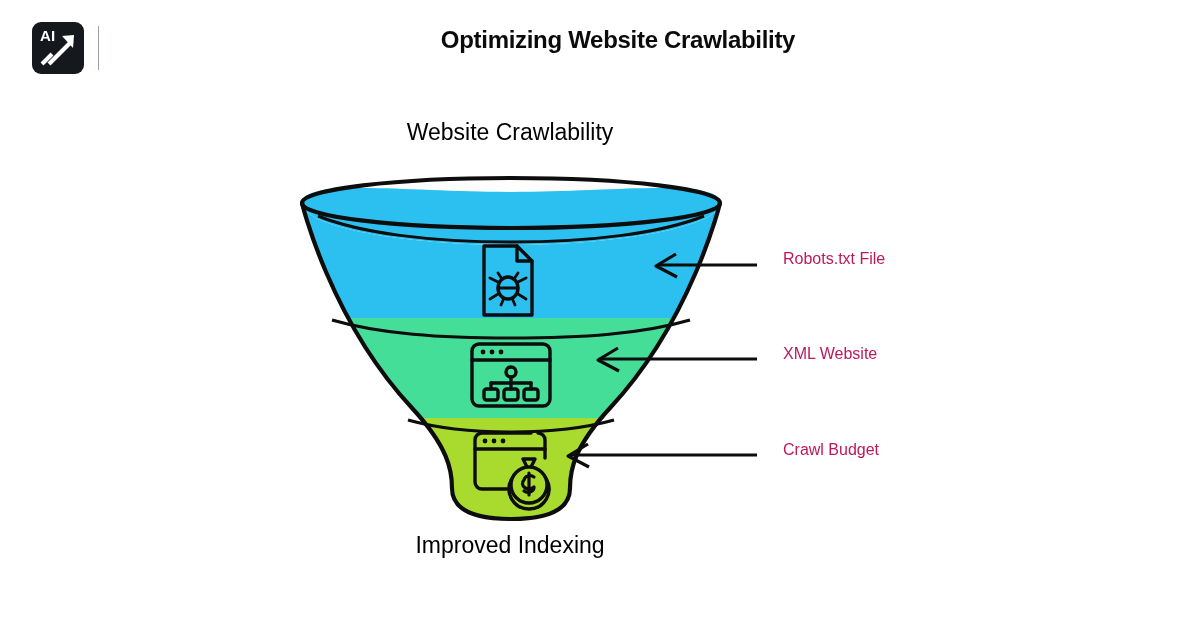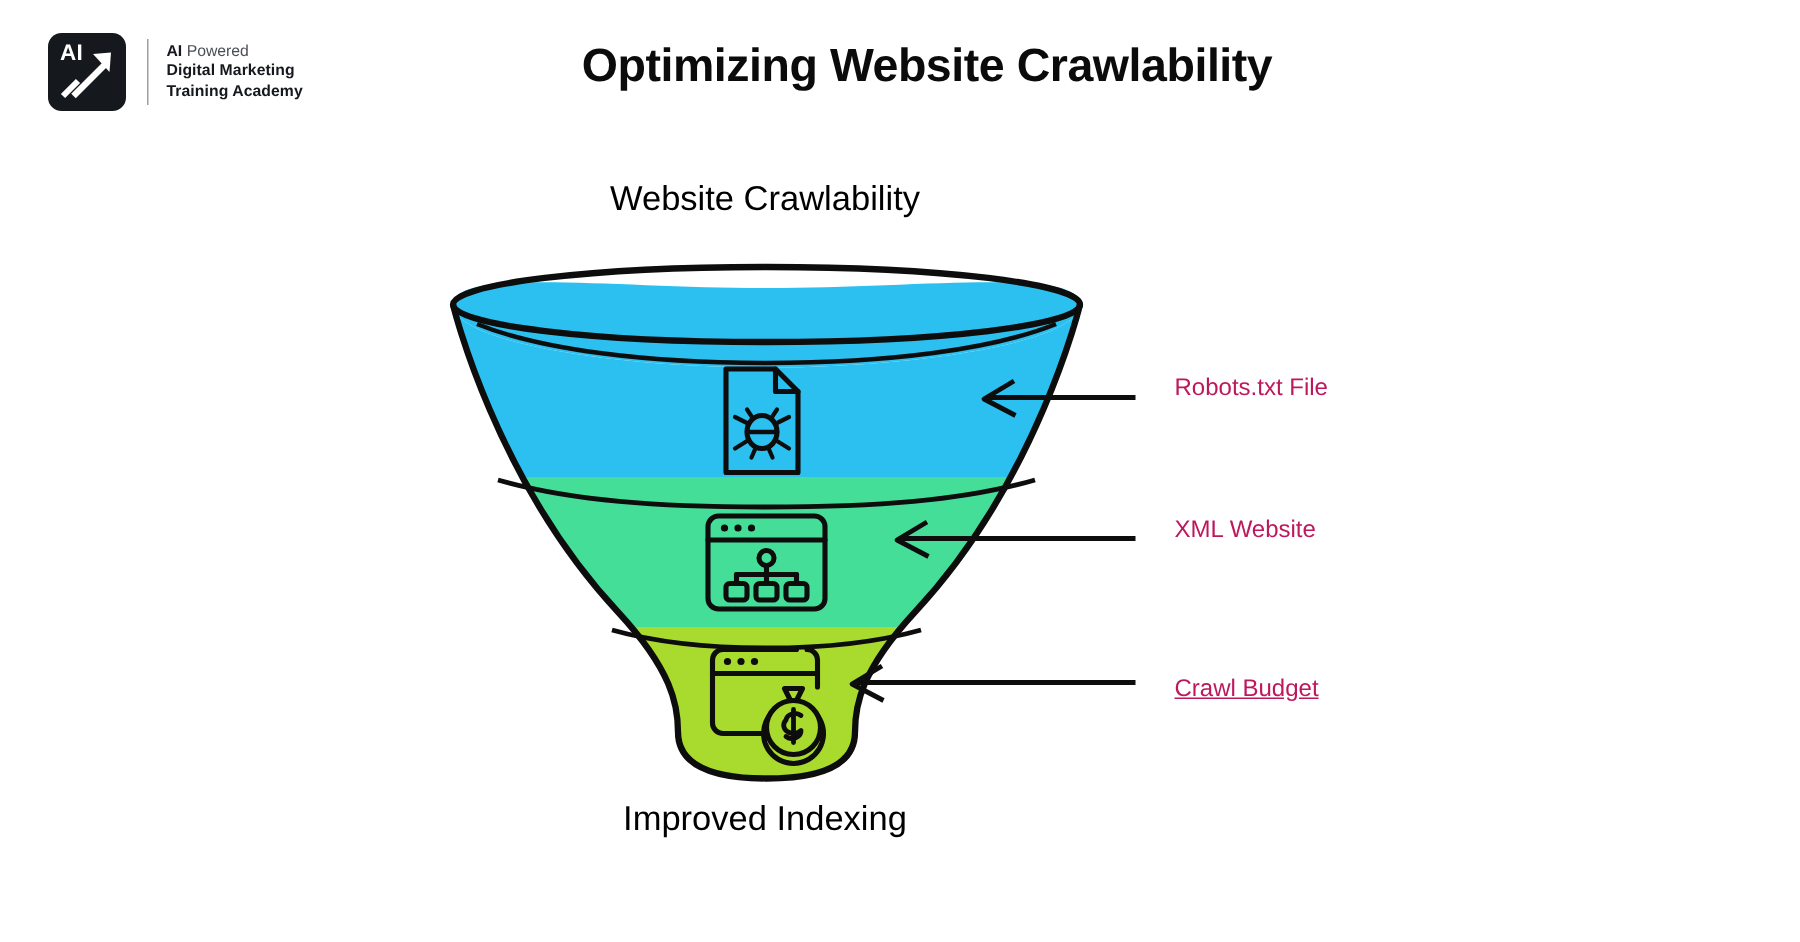--- a/index.html
+++ b/index.html
@@ -62,21 +62,21 @@
   #logo-wordmark .line2,
   #logo-wordmark .line3 { font-weight: bold; letter-spacing: .05px; }
 
   
   #page-title {
     position: absolute;
     left: 0;
     right: 0;
     top: 26px;
     text-align: center;
-    font-size: 31px;
+    font-size: 24px;
     font-weight: bold;
     letter-spacing: -0.3px;
     color: #0b0b0b;
     font-family: "Liberation Sans", sans-serif;
     padding-left: 36px;
   }
 
   
   .funnel-cap-label {
     position: absolute;
@@ -93,21 +93,21 @@
   .callout-label {
     position: absolute;
     left: 783px;
     font-size: 16px;
     color: #be185d;
     white-space: nowrap;
     font-family: "Liberation Sans", sans-serif;
   }
   #callout-label-0 { top: 250px; }
   #callout-label-1 { top: 345px; }
-  #callout-label-2 { top: 451px; text-decoration: underline; }
+  #callout-label-2 { top: 441px; }
 
   
   #funnel-stage {
     position: absolute;
     left: 0;
     top: 0;
     width: 1200px;
     height: 628px;
   }
 </style>
@@ -119,27 +119,20 @@
     <span class="ai-text">AI</span>
     <svg width="52" height="52" viewBox="0 0 52 52" style="position:absolute;left:0;top:0;">
 
       <path d="M17 42 L40 19" stroke="#ffffff" stroke-width="4.2" fill="none" stroke-linecap="butt"></path>
       <path d="M30 14 L42 13 L41 26 Z" fill="#ffffff"></path>
 
       <path d="M10 42 L20 32" stroke="#ffffff" stroke-width="4" fill="none" stroke-linecap="butt"></path>
     </svg>
   </div>
   <div id="logo-divider"></div>
-  <div id="logo-wordmark">
-    <div class="line1">
-      <span class="strong">AI</span><span class="light">&nbsp;</span><span class="light">Powered</span>
-    </div>
-    <div class="line2">Digital Marketing</div>
-    <div class="line3">Training Academy</div>
-  </div>
 </div>
 
 <div id="page-title">Optimizing Website Crawlability</div>
 
 <div id="funnel-top-label" class="funnel-cap-label">Website Crawlability</div>
 <div id="funnel-bottom-label" class="funnel-cap-label">Improved Indexing</div>
 
 <div id="callout-label-0" class="callout-label">Robots.txt File</div>
 <div id="callout-label-1" class="callout-label">XML Website</div>
 <div id="callout-label-2" class="callout-label">Crawl Budget</div>

